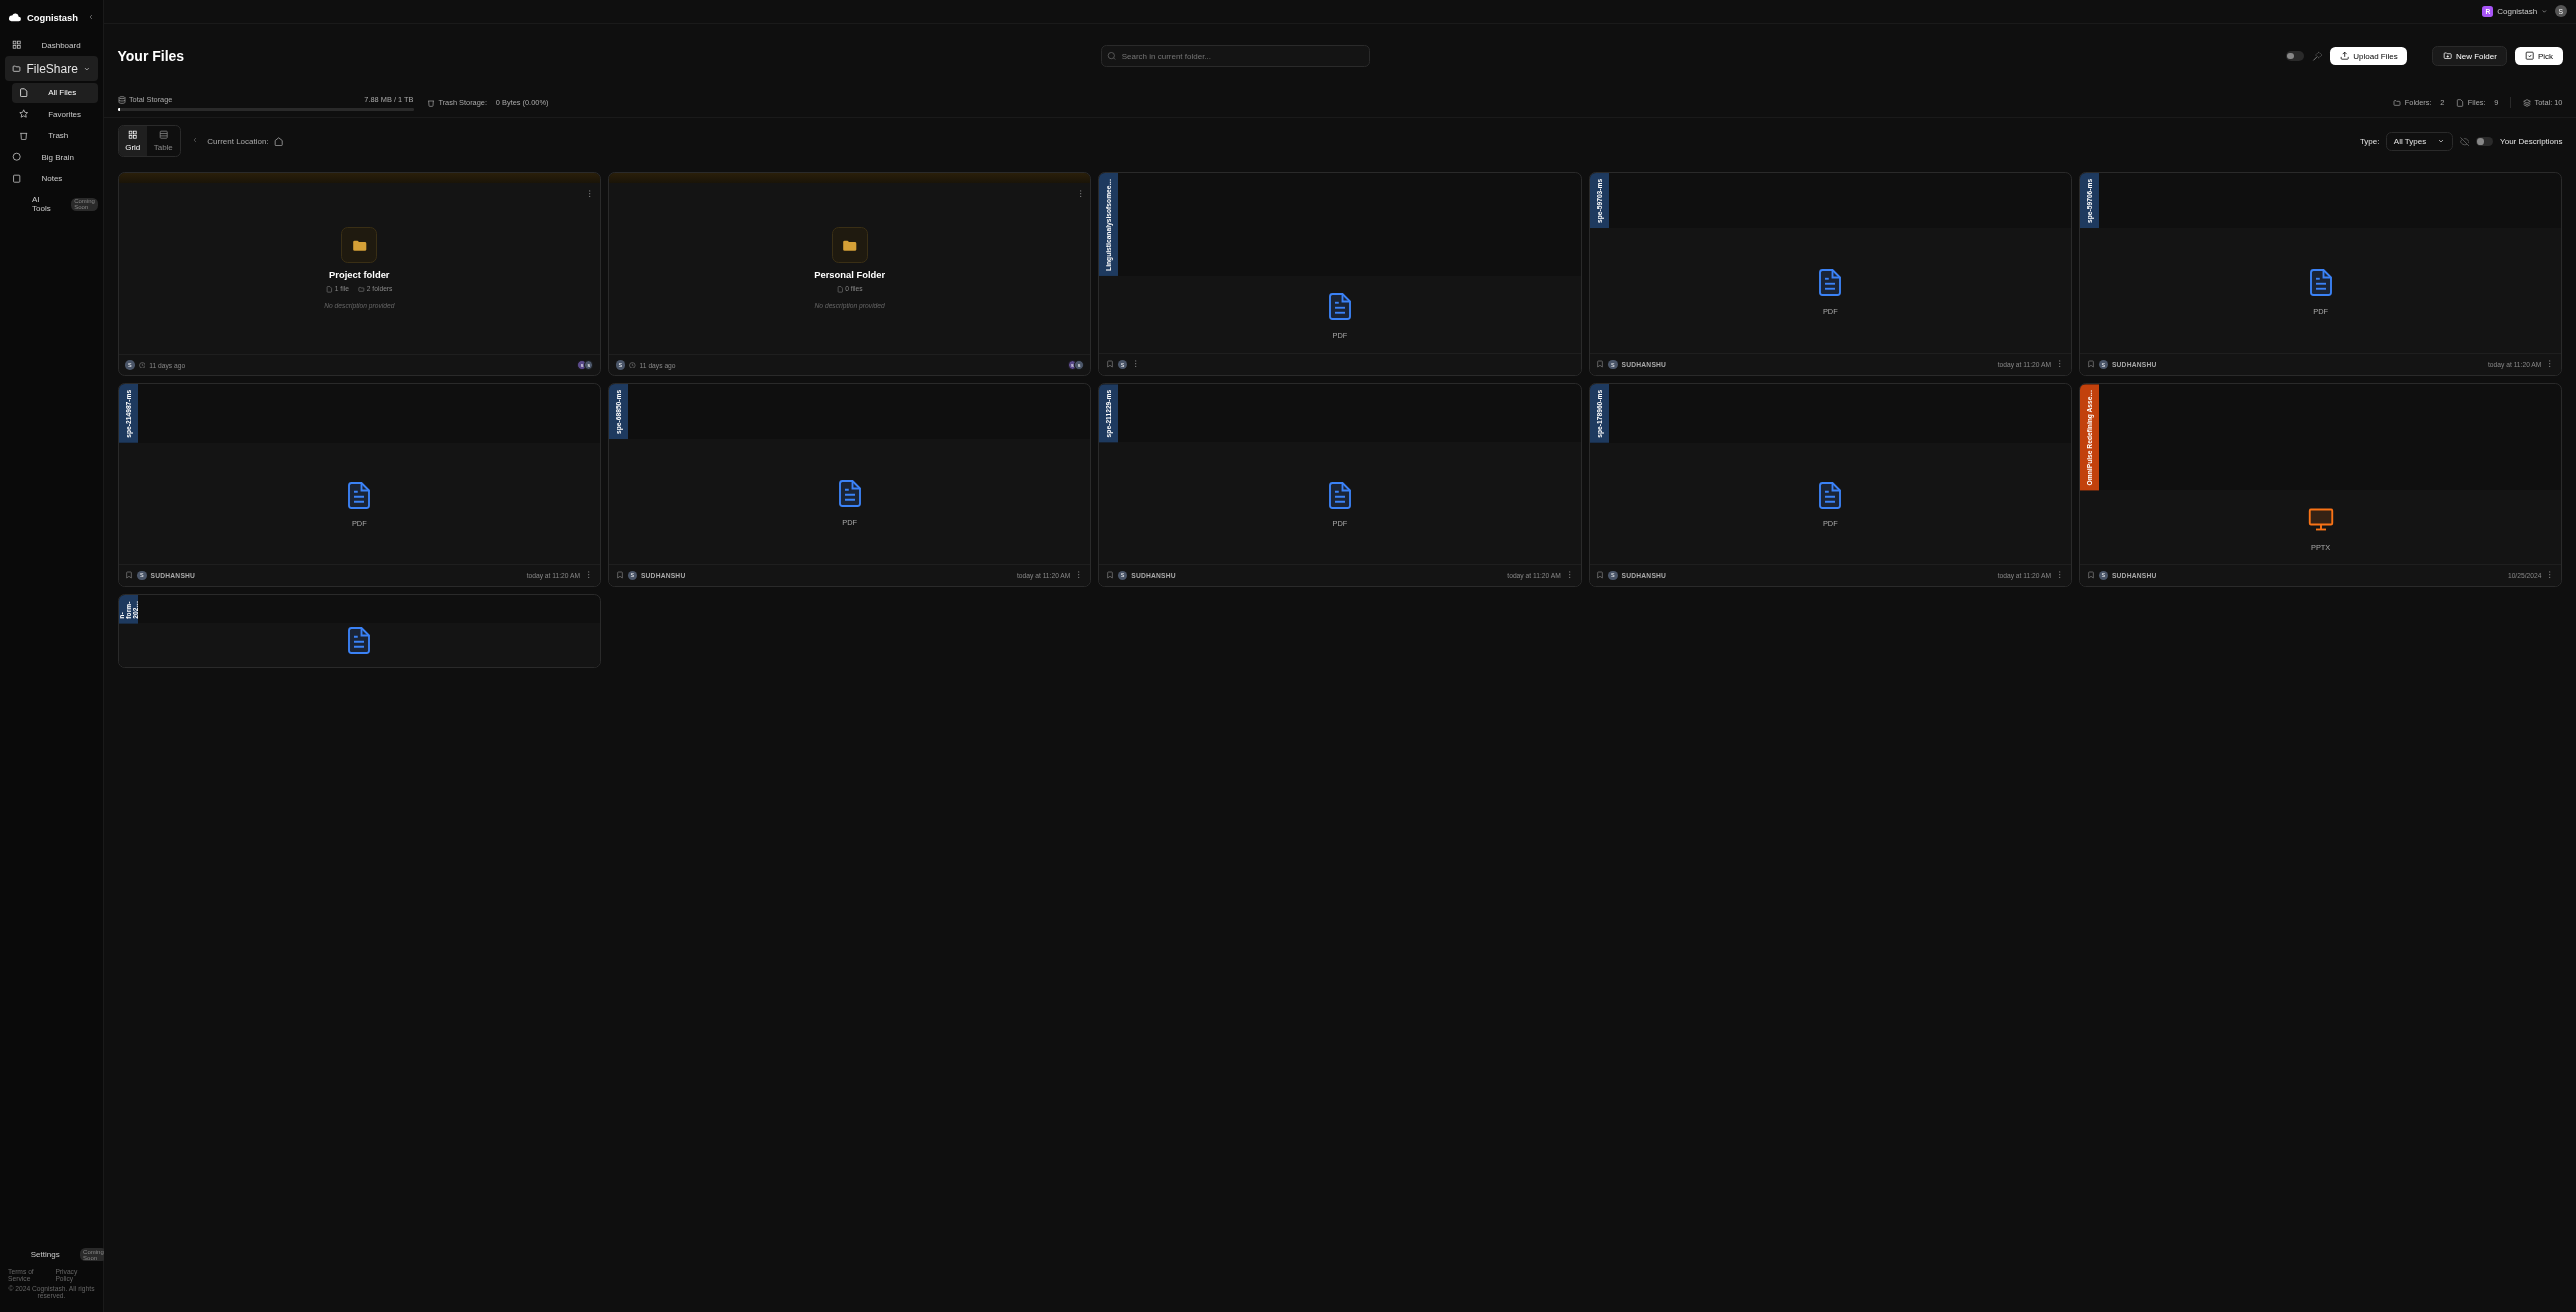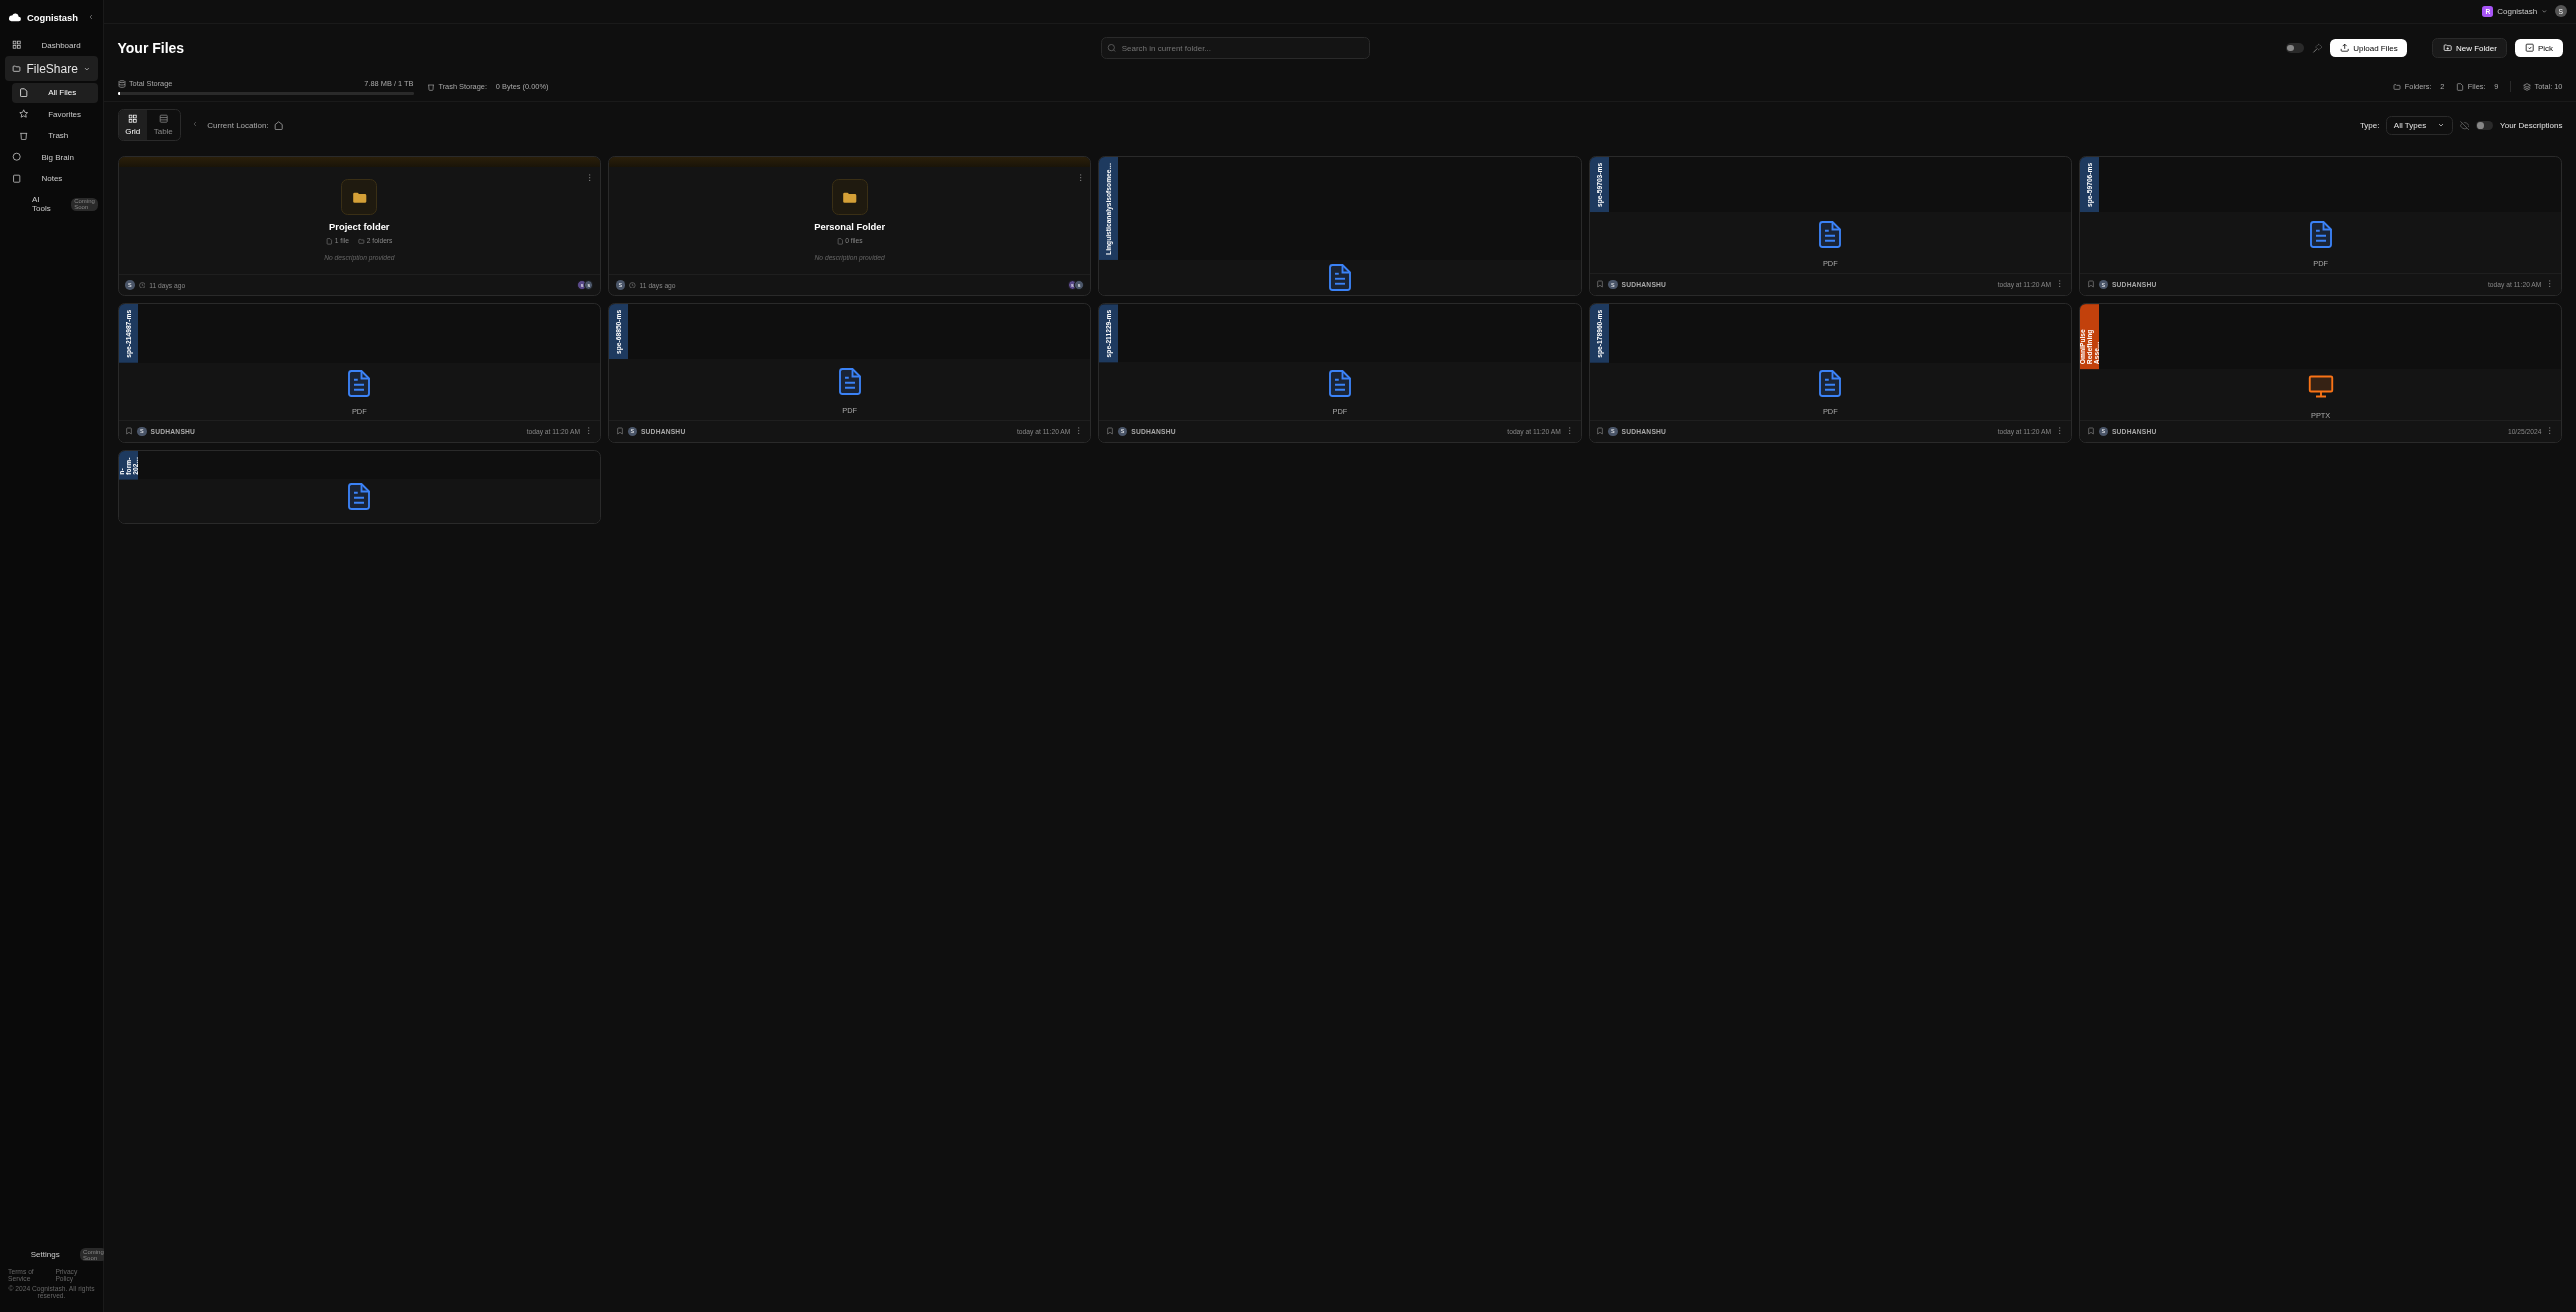--- a/index.html
+++ b/index.html
@@ -26,21 +26,21 @@
 
 
 .main { flex: 1; display: flex; flex-direction: column; background: #0f0f0f; overflow: hidden; }
 .topbar { display: flex; align-items: center; justify-content: flex-end; gap: 6.7px; padding: 5.4px 9.4px; border-bottom: 0.7px solid #1a1a1a; }
 .ws-badge { display: flex; align-items: center; gap: 4px; font-size: 8px; color: #ccc; cursor: pointer; }
 .ws-icon { width: 10.8px; height: 10.8px; border-radius: 2.7px; background: #a855f7; display: flex; align-items: center; justify-content: center; font-size: 6.7px; font-weight: 600; color: #fff; }
 .avatar { width: 12px; height: 12px; border-radius: 50%; background: #555; display: flex; align-items: center; justify-content: center; font-size: 6.7px; color: #fff; }
 
 .header-row { display: flex; align-items: center; padding: 9.4px 13.5px; gap: 8px; }
 .page-title { font-size: 14px; font-weight: 700; color: #fff; }
-.search-wrap { flex: 0 0 auto; margin: 4px auto; width: 269px; position: relative; }
+.search-wrap { flex: 0 0 auto; margin: 12px auto; width: 269px; position: relative; }
 .search-input { width: 100%; padding: 5.4px 8px 5.4px 20px; border-radius: 5.4px; border: 0.7px solid #2a2a2a; background: #141414; color: #ccc; font-size: 8px; }
 .search-icon { position: absolute; left: 6.7px; top: 50%; transform: translateY(-50%); color: #666; }
 .toggle { width: 17.5px; height: 9.4px; border-radius: 6.7px; background: #2a2a2a; position: relative; cursor: pointer; }
 .toggle::after { content: ''; position: absolute; width: 6.7px; height: 6.7px; border-radius: 50%; background: #888; top: 1.3px; left: 1.3px; }
 .wand { color: #888; cursor: pointer; }
 
 .btn { display: flex; align-items: center; gap: 4px; padding: 4.7px 9.4px; border-radius: 5.4px; font-size: 8px; font-weight: 500; cursor: pointer; border: none; }
 .btn-primary { background: #fff; color: #000; }
 .btn-secondary { background: #1a1a1a; color: #fff; border: 0.7px solid #2a2a2a; margin-left: 17px; }
 
@@ -58,21 +58,21 @@
 .view-opt { display: flex; align-items: center; gap: 4px; padding: 4px 6.7px; cursor: pointer; color: #888; flex-direction: column; }
 .view-opt.active { background: #1f1f1f; color: #fff; }
 .loc { display: flex; align-items: center; gap: 5.4px; color: #aaa; }
 .loc-back { padding: 2.7px; color: #666; cursor: pointer; }
 .ctrl-right { margin-left: auto; display: flex; align-items: center; gap: 6.7px; }
 .type-select { display: flex; align-items: flex-start; gap: 5.4px; padding: 4px 6.7px; border: 0.7px solid #2a2a2a; border-radius: 5.4px; cursor: pointer; width: 67px; justify-content: space-between; }
 .eye-off { color: #666; }
 
 
 .grid { display: grid; grid-template columns: repeat(5, 1fr); grid-template-columns: repeat(5, 1fr); gap: 6.7px; padding: 8px 13.5px; overflow-y: auto; }
-.card { border: 0.7px solid #2a2a2a; border-radius: 6.7px; overflow: hidden; display: flex; flex-direction: column; height: 140px; position: relative; }
+.card { border: 0.7px solid #2a2a2a; border-radius: 6.7px; overflow: hidden; display: flex; flex-direction: column; height: 204px; position: relative; }
 .folder-card { background: #141414; }
 .folder-top { height: 9.4px; background: linear-gradient(#2a1f0a, #1a1408); }
 .folder-body { flex: 1; display: flex; flex-direction: column; align-items: center; justify-content: center; gap: 5.4px; position: relative; }
 .folder-icon-wrap { width: 36px; height: 36px; border-radius: 6.7px; background: #1f1a0f; border: 0.7px solid #3a2f15; display: flex; align-items: center; justify-content: center; }
 .folder-icon-wrap svg { width: 17.5px; height: 17.5px; color: #d4a037; }
 .folder-name { font-size: 9.4px; font-weight: 600; color: #fff; }
 .folder-meta { display: flex; gap: 9.4px; font-size: 6.7px; color: #888; }
 .folder-desc { font-size: 6.7px; color: #666; font-style: italic; margin-top: 4px; }
 .more-icon { position: absolute; top: 5.4px; right: 5.4px; color: #888; cursor: pointer; }
 

